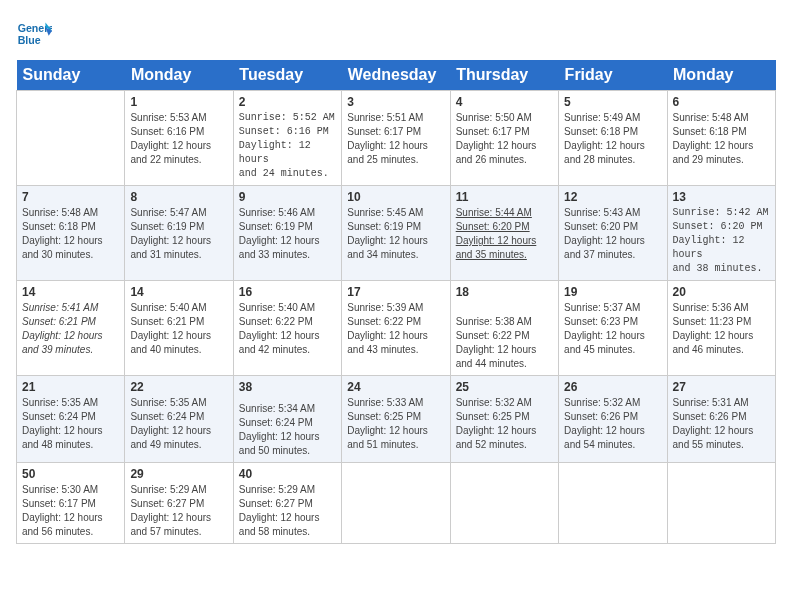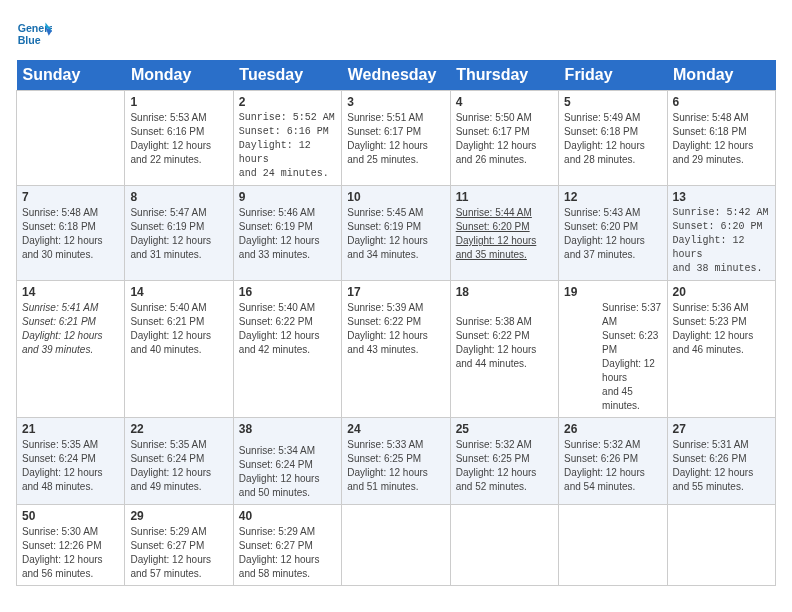--- a/index.html
+++ b/index.html
@@ -236,29 +236,29 @@
         </td>
         <td>
           <span class="day-number">18</span>
           <div class="day-info" style="white-space: pre-line; margin-top: 16px;">Sunrise: 5:38 AM
 Sunset: 6:22 PM
 Daylight: 12 hours
 and 44 minutes.</div>
         </td>
         <td>
           <span class="day-number">19</span>
-          <div class="day-info" style="white-space: pre-line; margin-left: 38px;">Sunrise: 5:37 AM
+          <div class="day-info" style="white-space: pre-line;">Sunrise: 5:37 AM
 Sunset: 6:23 PM
 Daylight: 12 hours
 and 45 minutes.</div>
         </td>
         <td>
           <span class="day-number">20</span>
           <div class="day-info" style="white-space: pre-line;">Sunrise: 5:36 AM
-Sunset: 5:23 PM
+Sunset: 11:23 PM
 Daylight: 12 hours
 and 46 minutes.</div>
         </td>
       </tr>
       <tr>
         <td>
           <span class="day-number">21</span>
           <div class="day-info" style="white-space: pre-line;">Sunrise: 5:35 AM
 Sunset: 6:24 PM
 Daylight: 12 hours
@@ -304,21 +304,21 @@
           <div class="day-info" style="white-space: pre-line;">Sunrise: 5:31 AM
 Sunset: 6:26 PM
 Daylight: 12 hours
 and 55 minutes.</div>
         </td>
       </tr>
       <tr>
         <td>
           <span class="day-number">50</span>
           <div class="day-info" style="white-space: pre-line;">Sunrise: 5:30 AM
-Sunset: 12:26 PM
+Sunset: 6:17 PM
 Daylight: 12 hours
 and 56 minutes.</div>
         </td>
         <td>
           <span class="day-number">29</span>
           <div class="day-info" style="white-space: pre-line;">Sunrise: 5:29 AM
 Sunset: 6:27 PM
 Daylight: 12 hours
 and 57 minutes.</div>
         </td>

